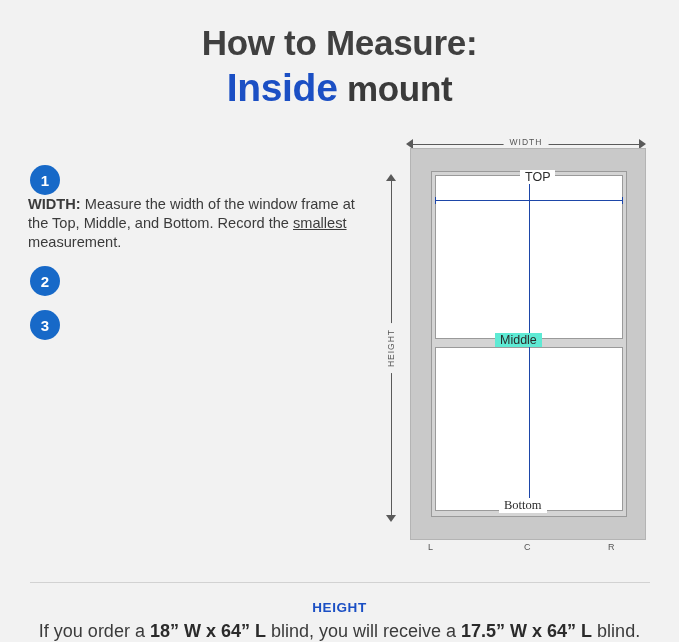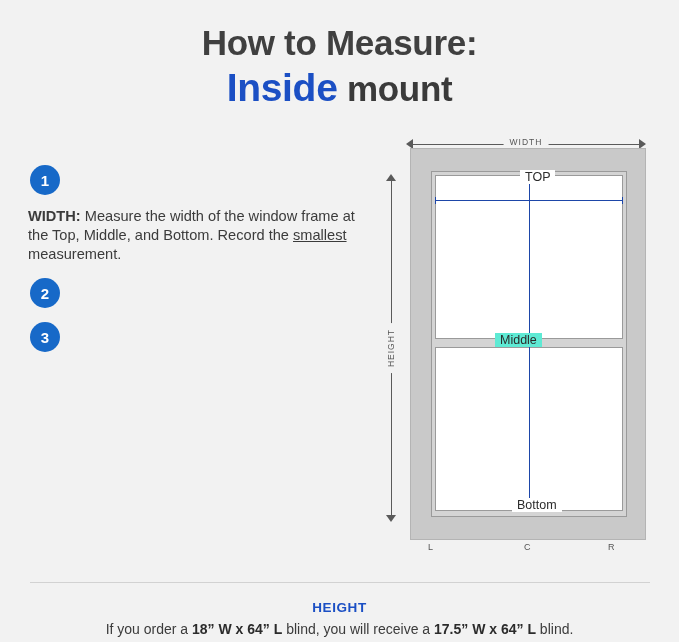--- a/index.html
+++ b/index.html
@@ -70,21 +70,21 @@
     font-weight: bold;
     display: flex;
     align-items: center;
     justify-content: center;
     margin-left: 2px;
   }
   .step-text {
     font-size: 14.6px;
     line-height: 19px;
     color: #3b3b3b;
-    margin-top: 12px;
+    margin-top: 0;
     width: 338px;
   }
   .step-text b {
     font-weight: bold;
   }
   .u {
     text-decoration: underline;
   }
 
   
@@ -291,21 +291,21 @@
     text-align: center;
   }
   .example-title {
     font-size: 13.5px;
     font-weight: bold;
     color: #1b4fc4;
     letter-spacing: 0.6px;
   }
   .example-text {
     margin-top: 6px;
-    font-size: 14px;
+    font-size: 18px;
     color: #3b3b3b;
   }
   .example-text b {
     font-weight: bold;
     color: #2b2b2b;
   }
 </style>
 </head>
 <body>
 
@@ -359,21 +359,21 @@
         <div class="meas-h" style="left:3px; top:28px; width:188px;"></div>
         <div class="meas-cap v" style="left:3px; top:25px;"></div>
         <div class="meas-cap v" style="left:190px; top:25px;"></div>
 
         <div class="meas-v" style="left:97px; top:3px; height:336px;"></div>
         <div class="meas-cap h" style="left:94px; top:3px;"></div>
         <div class="meas-cap h" style="left:94px; top:338px;"></div>
 
         <div class="pane-label" style="left:68px; top:-2px;margin-left:20px;">TOP</div>
         <div class="pane-label mid" style="left:63px; top:161px;">Middle</div>
-        <div class="pane-label" style="left:80px; top:326px;">Bottom</div>
+        <div class="pane-label" style="left:67px; top:326px;font-family:Liberation Serif, serif;">Bottom</div>
       </div>
     </div>
 
     <div class="lcr">
       <span style="left:18px;">L</span>
       <span style="left:114px;">C</span>
       <span style="left:198px;">R</span>
     </div>
 
   </div>

